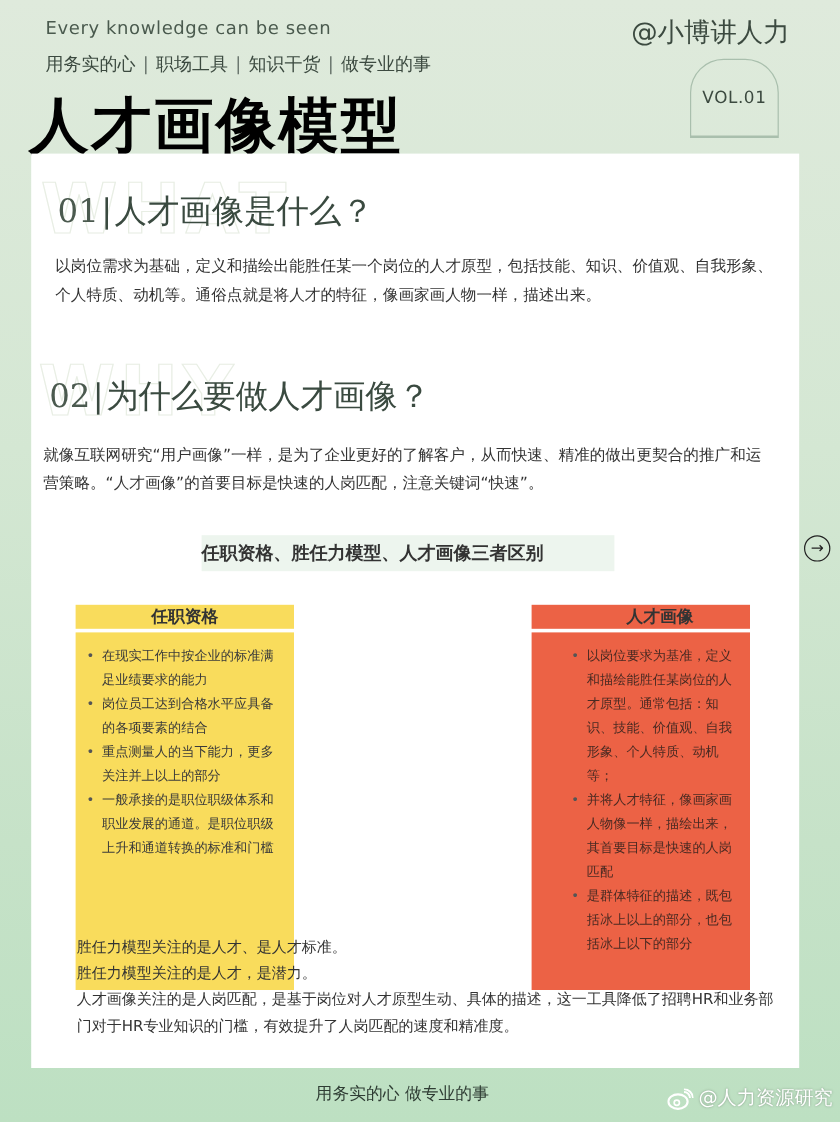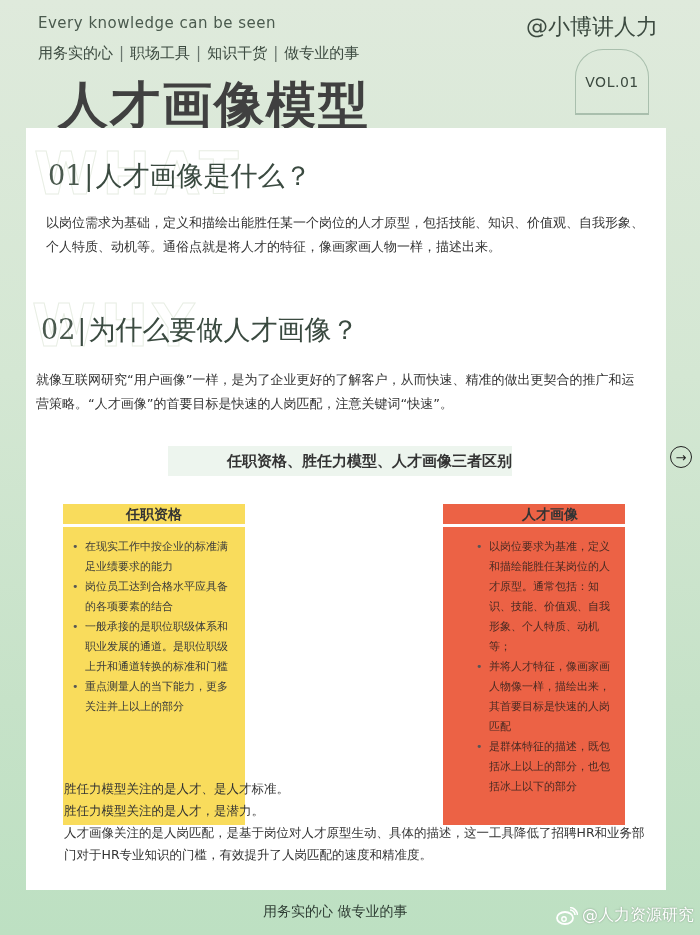--- a/index.html
+++ b/index.html
@@ -18,21 +18,21 @@
       position: absolute; right: 42px; top: 12px;
       font-size: 22px; color: #3c4a40;
     }
     .categories {
       position: absolute; left: 38px; top: 44px;
       font-size: 15px; color: #3c4a40; display: flex; gap: 6px;
     }
     .categories .sep { color: #6b776f; }
     .main-title {
       position: absolute; left: 24px; top: 72px;
-      font-size: 50px; font-weight: bold; color: #404040; letter-spacing: 2px; margin-left: 34px;
+      font-size: 50px; font-weight: bold; color: #000000; letter-spacing: 2px;
     }
     .vol-badge {
       position: absolute; left: 578px; top: 49px;
       width: 55px; height: 66px;
       border: 1px solid #a9bfad; border-bottom: 2px solid #a9bfad;
       border-radius: 28px 28px 0 0;
       display: flex; align-items: center; justify-content: center;
       font-size: 14px; color: #3c4a40; letter-spacing: 0.5px;
       width: 74px; left: 575px;
     }
@@ -49,21 +49,21 @@
       font-size: 27px; color: #3a4a40;
     }
     .section-title .num { color: #4b5a4f; }
     .section-title .bar { color: #3a4a40; margin: 0 2px; }
     .para {
       position: absolute; left: 20px; width: 610px;
       font-size: 13px; line-height: 24px; color: #333;
     }
     .compare-heading {
       position: absolute; left: 142px; top: 318px; width: 344px; height: 30px;
-      background: #edf5ee; text-align: right; line-height: 30px;
+      background: #edf5ee; text-align: left; line-height: 30px;
       font-size: 15px; font-weight: bold; color: #333;
     }
     .col {
       position: absolute; top: 376px; width: 182px;
     }
     .col-head {
       height: 20px; line-height: 20px; text-align: center; font-size: 14px;
       font-weight: bold; color: #333; margin-bottom: 3px;
     }
     .col-body {
@@ -134,22 +134,22 @@
     <div class="para" style="left:10px; top:240px;">就像互联网研究“用户画像”一样，是为了企业更好的了解客户，从而快速、精准的做出更契合的推广和运营策略。“人才画像”的首要目标是快速的人岗匹配，注意关键词“快速”。</div>
 
     <div class="compare-heading">任职资格、胜任力模型、人才画像三者区别</div>
 
     <div class="col col-yellow" style="left:37px;">
       <div class="col-head">任职资格</div>
       <div class="col-body">
         <ul>
           <li>在现实工作中按企业的标准满足业绩要求的能力</li>
           <li>岗位员工达到合格水平应具备的各项要素的结合</li>
+          <li>重点测量人的当下能力，更多关注并上以上的部分</li>
           <li>一般承接的是职位职级体系和职业发展的通道。是职位职级上升和通道转换的标准和门槛</li>
-          <li>重点测量人的当下能力，更多关注并上以上的部分</li>
         </ul>
       </div>
     </div>
 
 
     <div class="col col-red" style="left:417px;">
       <div class="col-head">人才画像</div>
       <div class="col-body">
         <ul>
           <li>以岗位要求为基准，定义和描绘能胜任某岗位的人才原型。通常包括：知识、技能、价值观、自我形象、个人特质、动机等；</li>

